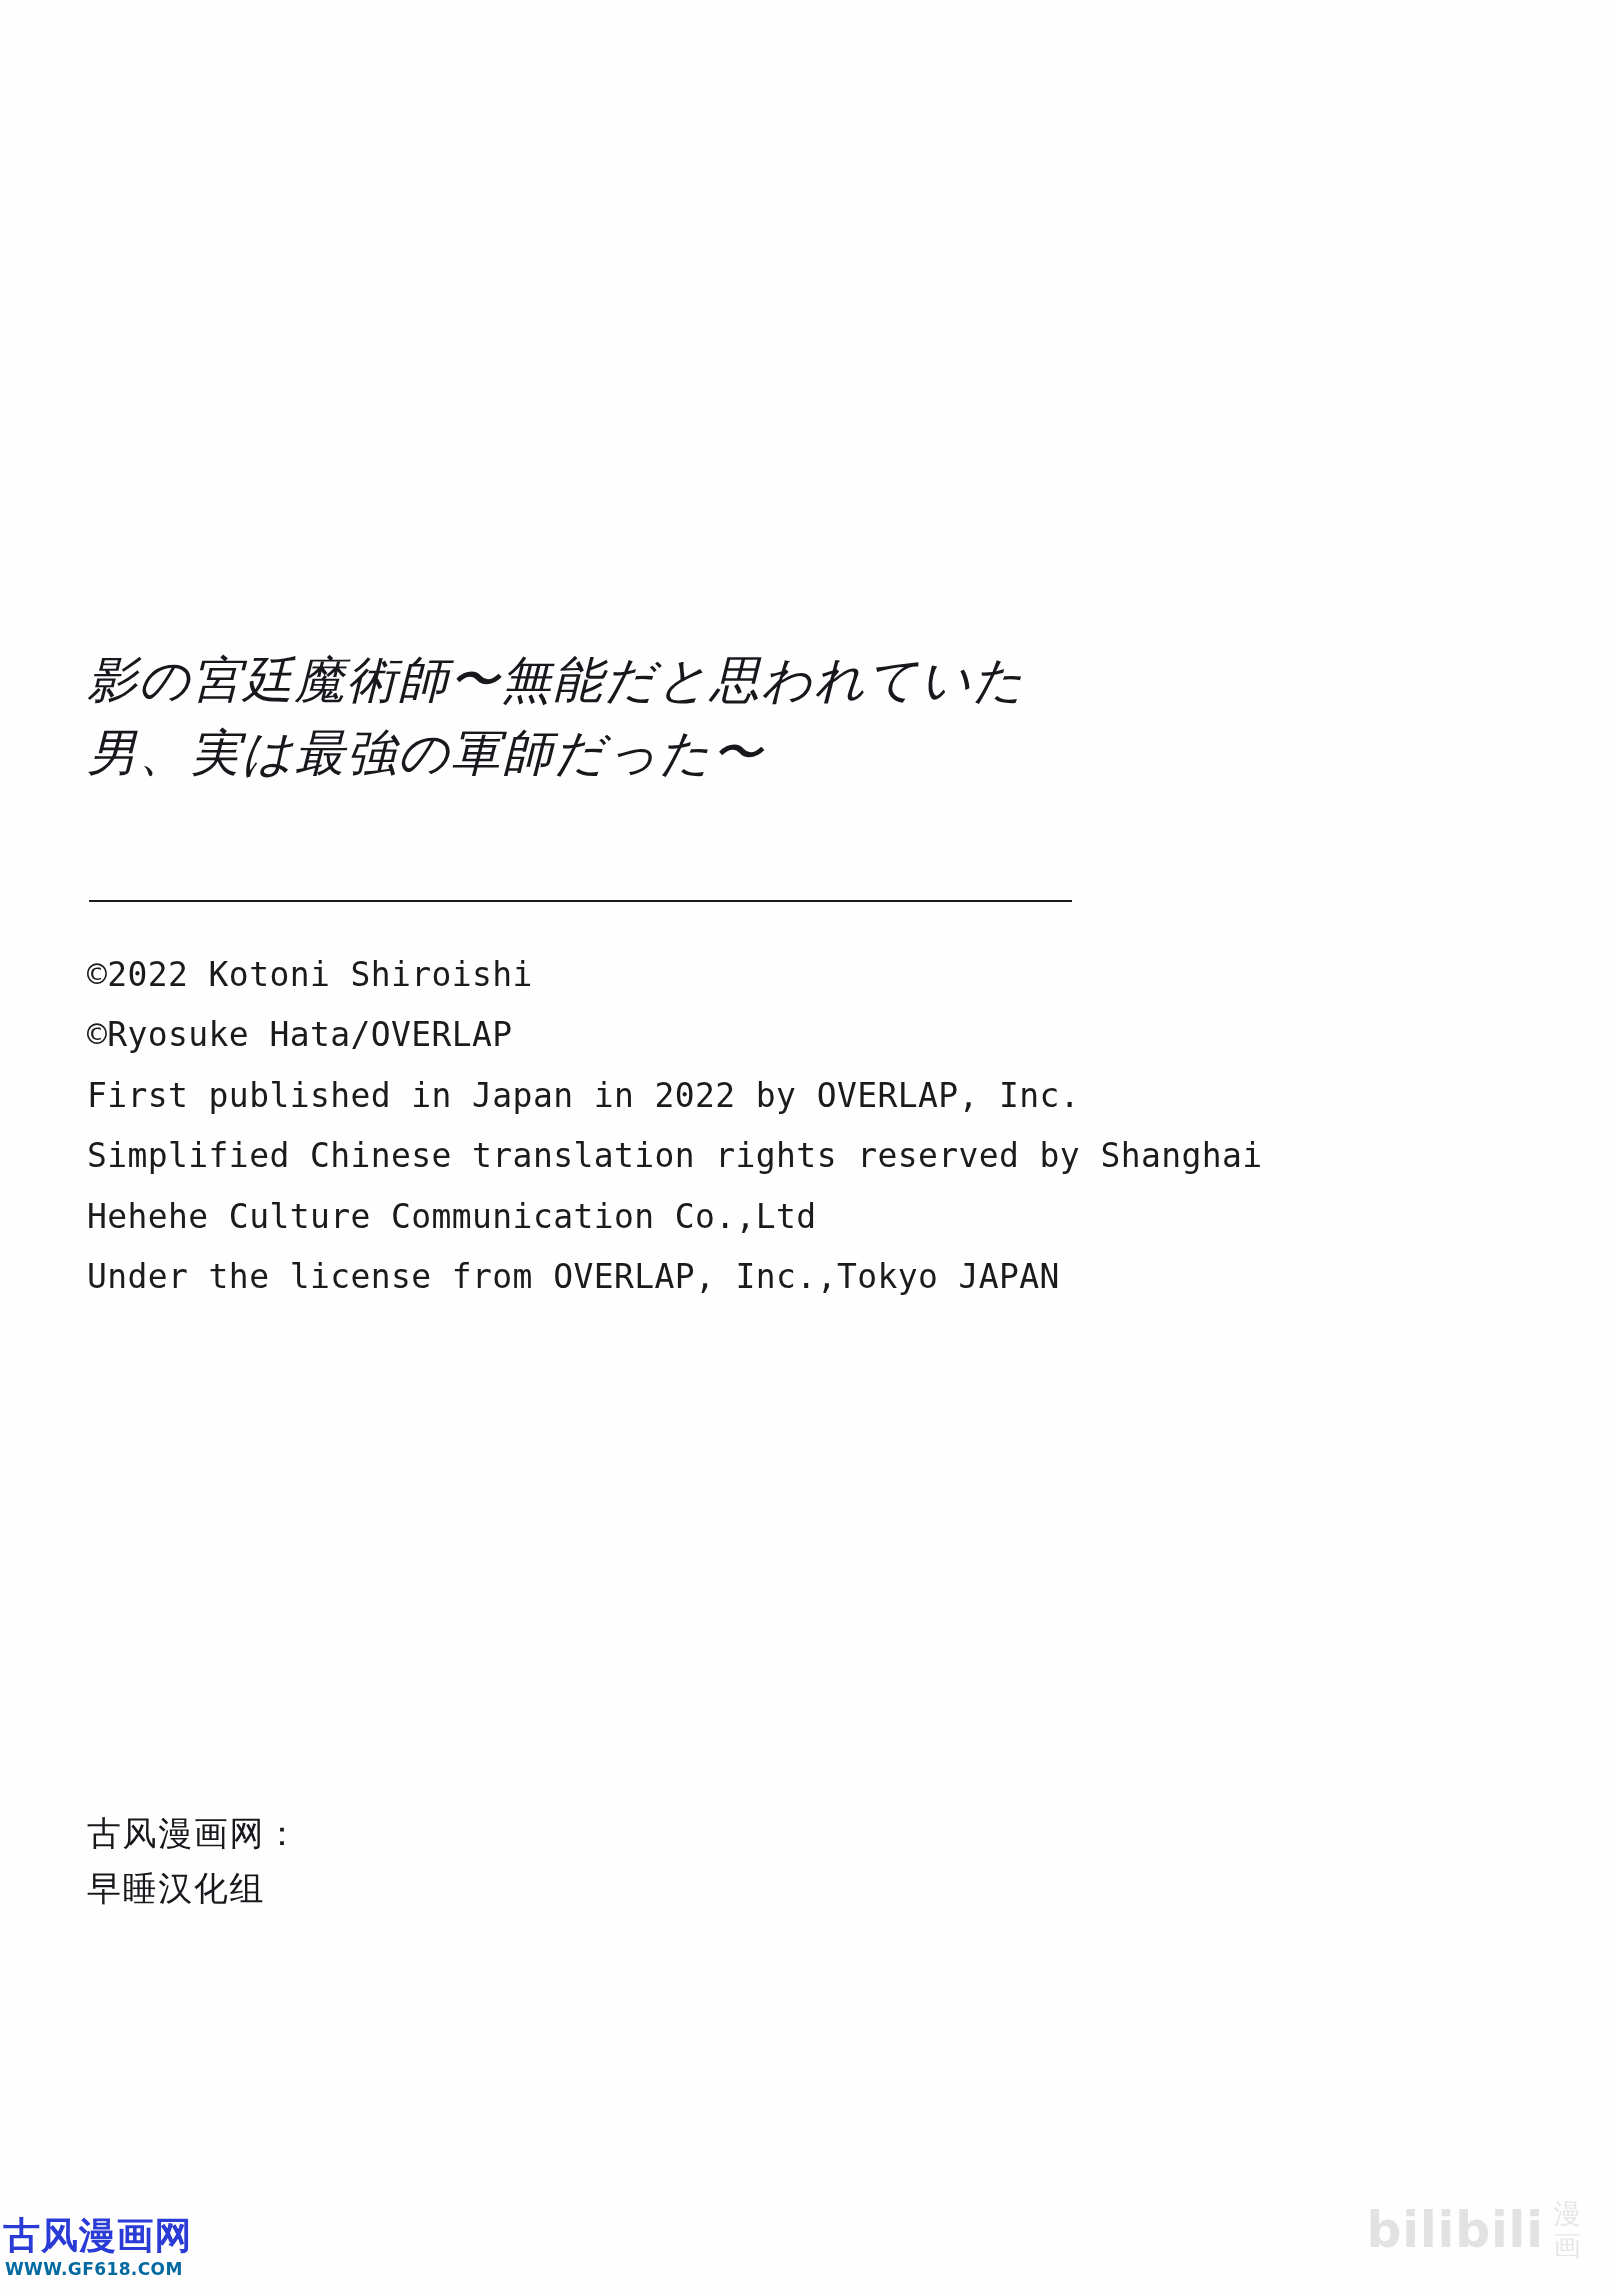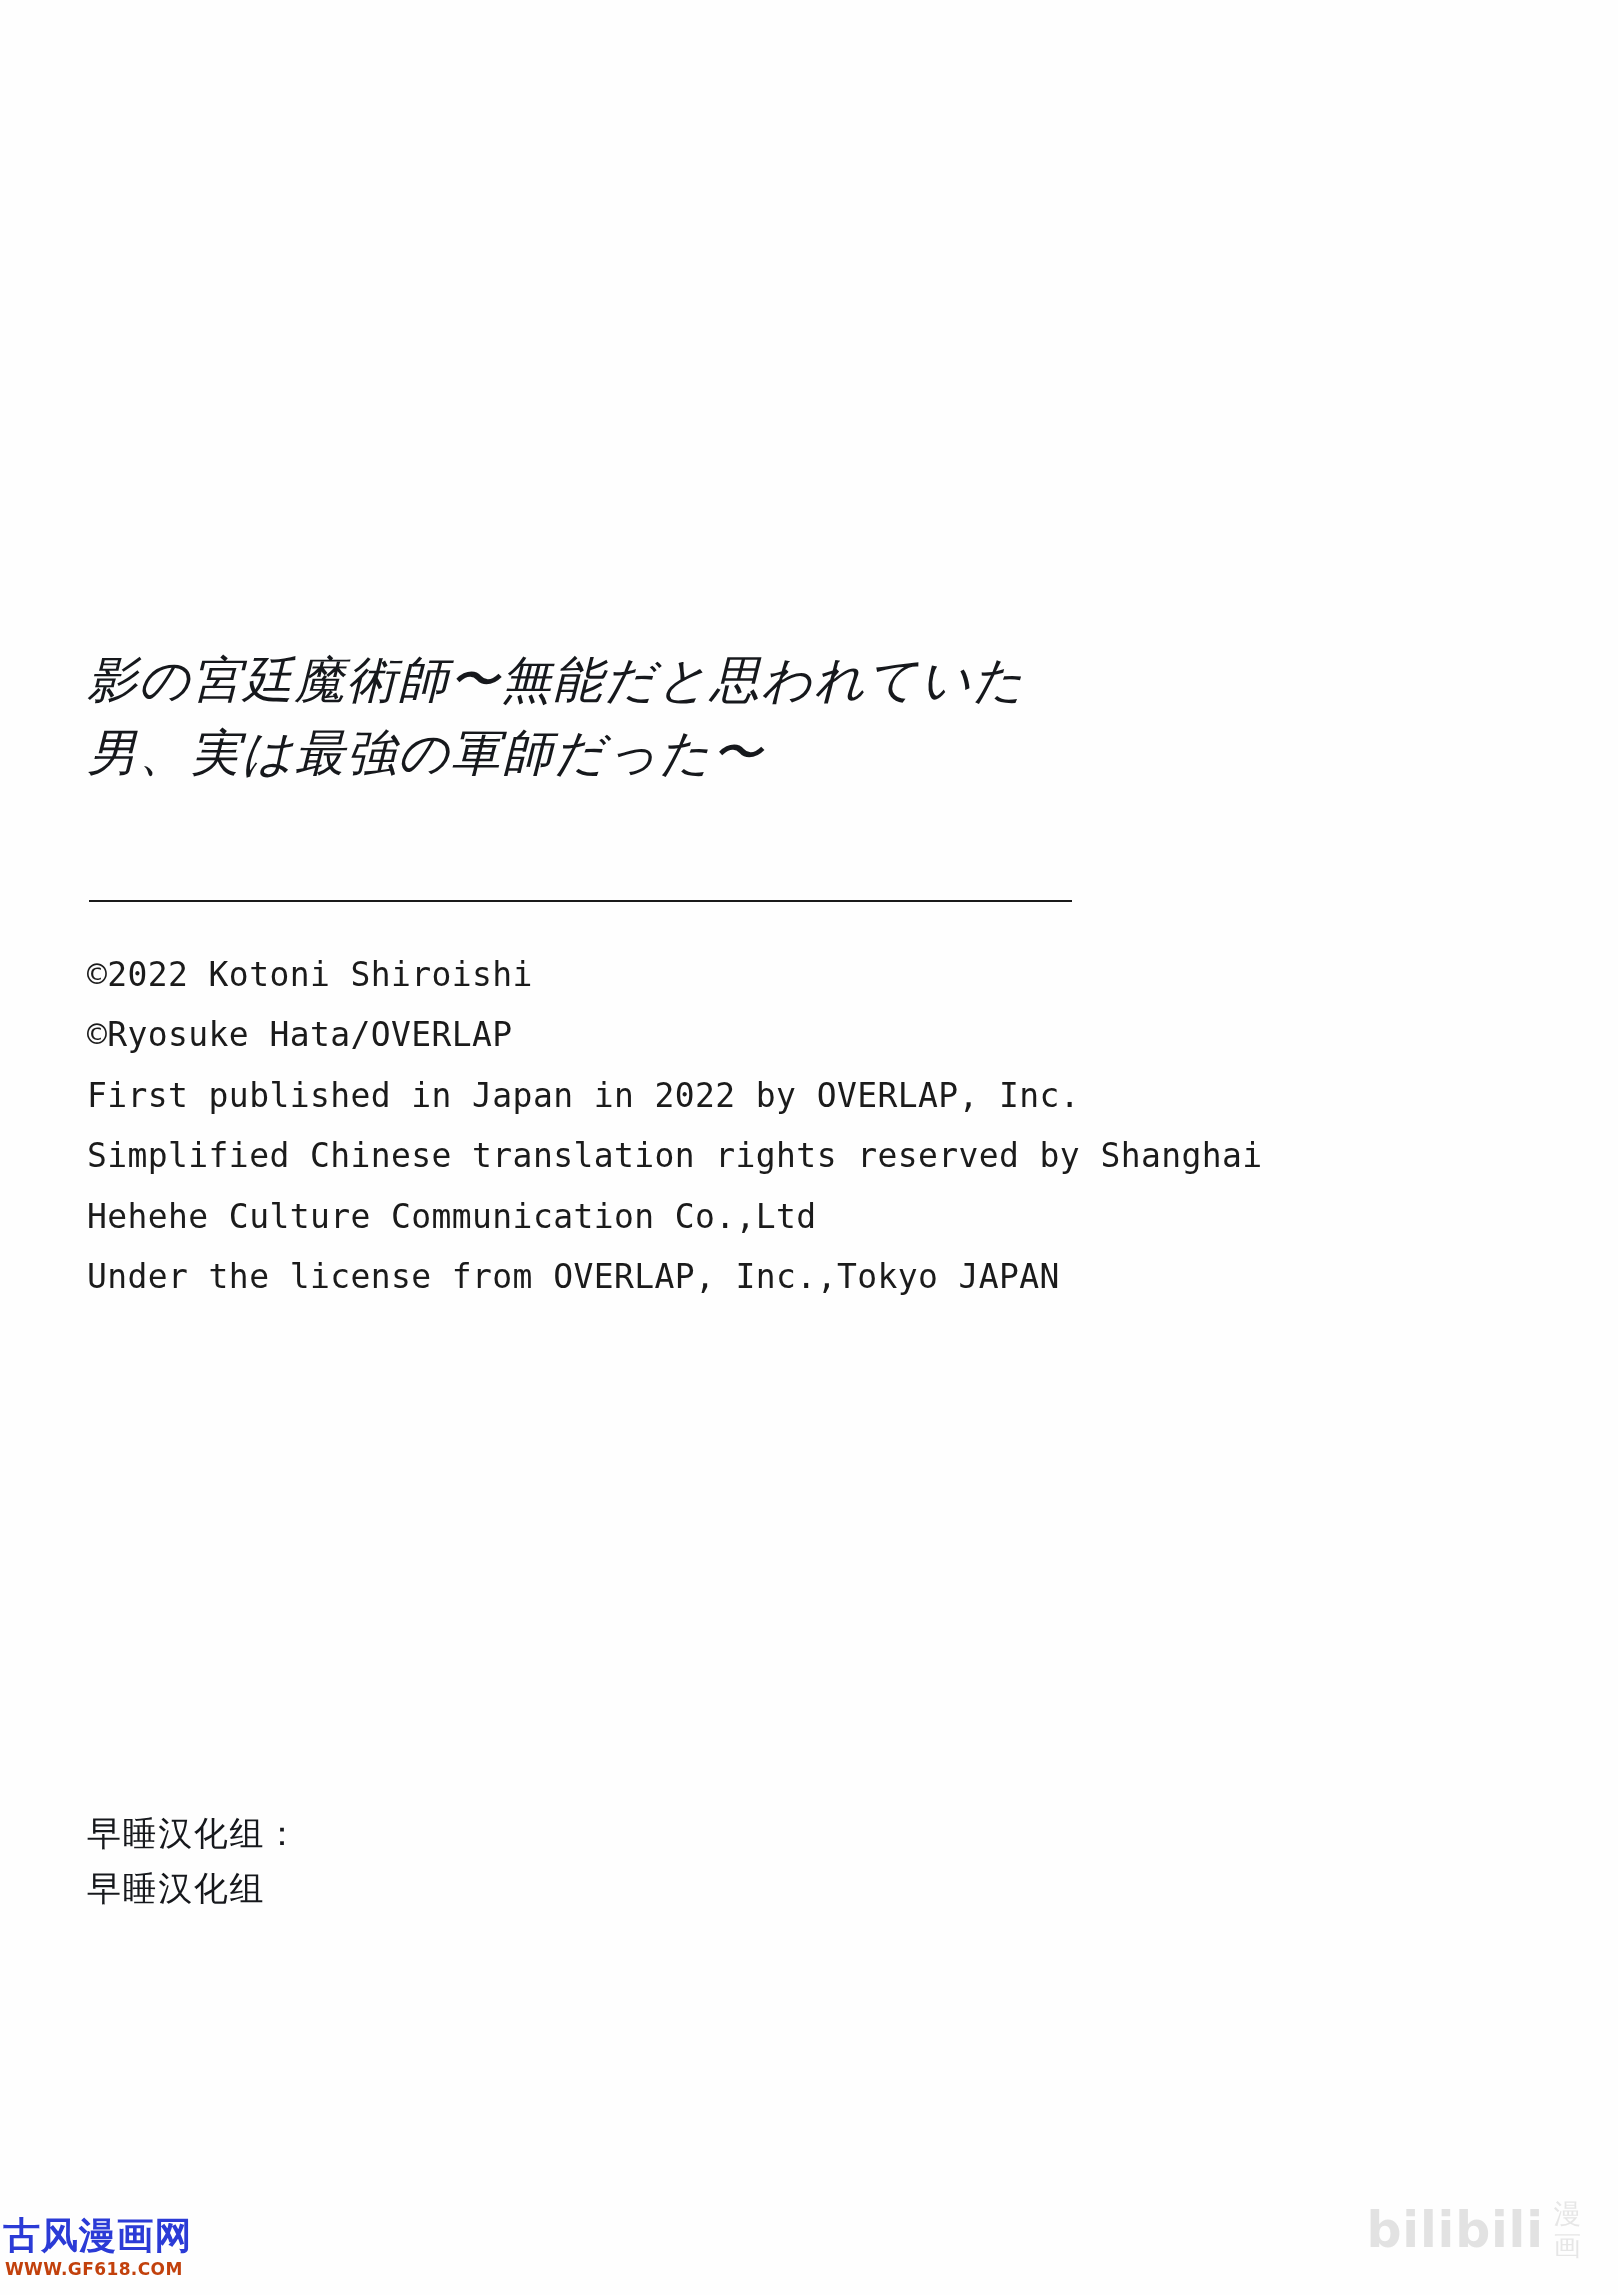--- a/index.html
+++ b/index.html
@@ -99,21 +99,21 @@
     left: 3.2px;
     top: 6.5px;
     text-shadow:
        1.6px 0 0 #ffffff, -1.6px 0 0 #ffffff,
        0 1.6px 0 #ffffff, 0 -1.6px 0 #ffffff;
   }
   .site-mark .url {
     font-family: "DejaVu Sans", "Liberation Sans", sans-serif;
     font-size: 17px;
     font-weight: bold;
-    color: #c2410c;
+    color: #0369a1;
     letter-spacing: 0.4px;
     position: absolute;
     left: 4.9px;
     top: 49px;
   }
 
   
   .bili-mark {
     position: absolute;
     right: 37px;
@@ -156,21 +156,21 @@
   <div class="copyright-block">
     <div class="copyright-line">©2022 Kotoni Shiroishi</div>
     <div class="copyright-line">©Ryosuke Hata/OVERLAP</div>
     <div class="copyright-line">First published in Japan in 2022 by OVERLAP, Inc.</div>
     <div class="copyright-line">Simplified Chinese translation rights reserved by Shanghai</div>
     <div class="copyright-line">Hehehe Culture Communication Co.,Ltd</div>
     <div class="copyright-line">Under the license from OVERLAP, Inc.,Tokyo JAPAN</div>
   </div>
 
   <div class="credits-block">
-    <div class="credits-line">早睡汉化组：</div>
+    <div class="credits-line">古风漫画网：</div>
     <div class="credits-line">早睡汉化组</div>
   </div>
 
   <div class="site-mark">
     <div class="cn">古风漫画网</div>
     <div class="url">WWW.GF618.COM</div>
   </div>
 
   <div class="bili-mark">
     <div class="logo">bilibili</div>

